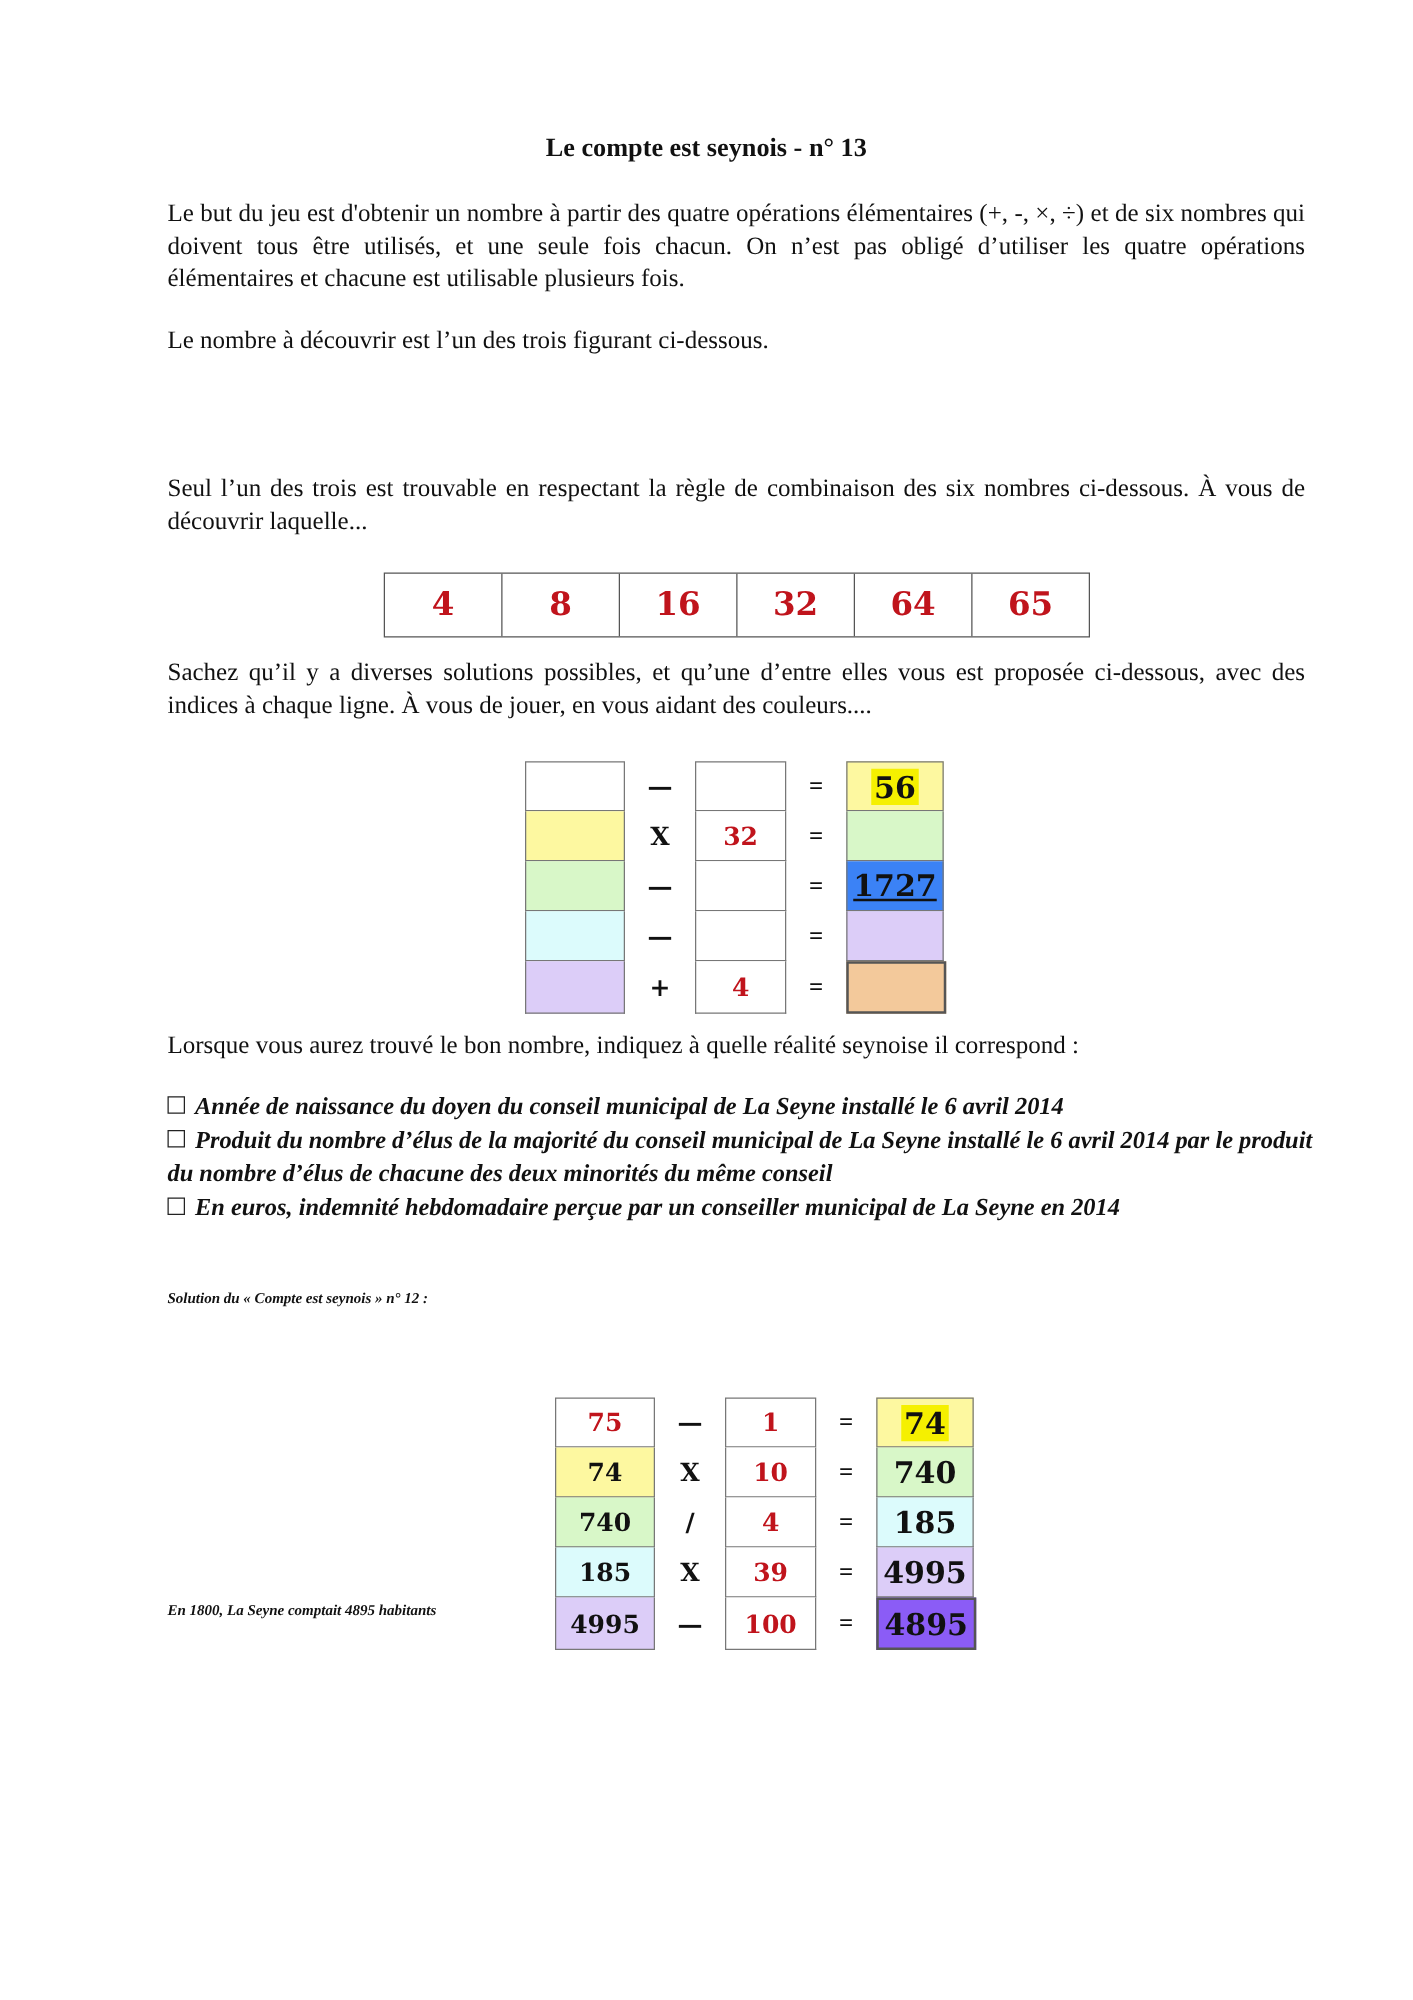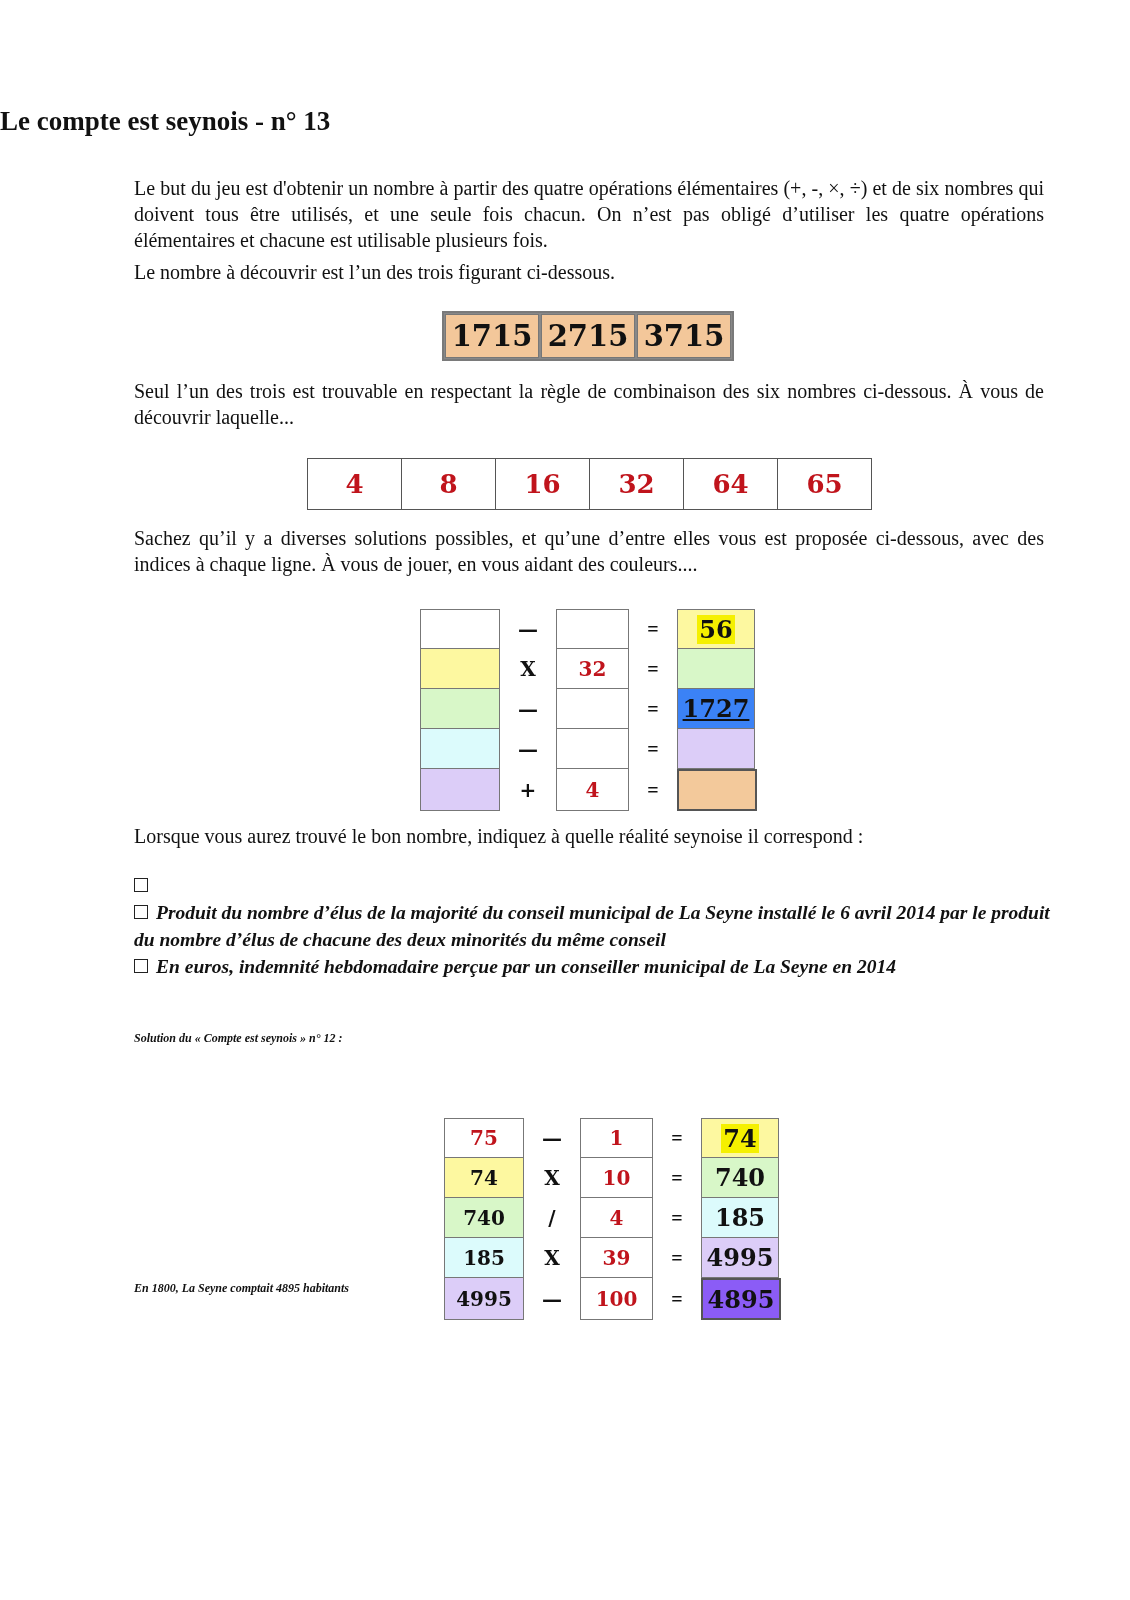--- a/index.html
+++ b/index.html
@@ -1,18 +1,18 @@
 <!DOCTYPE html>
 <html><head>
 <meta charset="utf-8">
 <style>
   html, body { margin: 0; padding: 0; background: #ffffff; }
   body { width: 1130px; height: 1600px; position: relative; font-family: "Liberation Serif", "DejaVu Serif", serif; color: #111; }
   .page { position: absolute; left: 0; top: 0; width: 1130px; height: 1600px; }
-  .title { position: absolute; top: 106px; left: 0; width: 1130px; text-align: left; font-weight: bold; font-size: 27px; }
+  .title { position: absolute; top: 106px; left: 0; width: 1130px; text-align: center; font-weight: bold; font-size: 21px; }
   .para { position: absolute; left: 134px; width: 910px; font-size: 20px; line-height: 26px; text-align: justify; }
   .targets { position: absolute; left: 442px; top: 311px; display: flex; border: 2px solid #7a7a7a; background: #888; }
   .targets .cell { width: 92px; height: 42px; background: #f3c79a; border: 1px solid #777; margin: 1px; display: flex; align-items: center; justify-content: center; font-weight: bold; font-size: 29px; font-family: "DejaVu Serif", serif; color: #111; }
   .numbers { position: absolute; left: 307px; top: 458px; display: flex; border: 1px solid #555; }
   .numbers .cell { width: 93px; height: 50px; border-right: 1px solid #555; display: flex; align-items: center; justify-content: center; font-weight: bold; font-size: 26px; color: #c0141c; font-family: "DejaVu Serif", serif; }
   .numbers .cell:last-child { border-right: none; }
   .grid { position: absolute; left: 420px; }
   .grid .row { display: flex; align-items: stretch; height: 40px; }
   .grid .a { width: 78px; border: 1px solid #777; border-top: none; display: flex; align-items: center; justify-content: center; font-weight: bold; font-size: 20px; font-family: "DejaVu Serif", serif; }
   .grid .row:first-child .a, .grid .row:first-child .b, .grid .row:first-child .c { border-top: 1px solid #777; }
@@ -29,29 +29,24 @@
   .sol-note { position: absolute; left: 134px; top: 1281px; font-style: italic; font-weight: bold; font-size: 12px; }
   .hl { background: #f5f000; padding: 0 2px; }
 </style>
 </head>
 <body>
 
 <div class="page">
 
   <div class="title">Le compte est seynois - n° 13</div>
 
-  <div class="para" style="top:158px;margin-top:17px;">Le but du jeu est d'obtenir un nombre à partir des quatre opérations élémentaires (+, -, ×, ÷) et de six nombres qui doivent tous être utilisés, et une seule fois chacun. On n’est pas obligé d’utiliser les quatre opérations élémentaires et chacune est utilisable plusieurs fois.</div>
+  <div class="para" style="top:158px;">Le but du jeu est d'obtenir un nombre à partir des quatre opérations élémentaires (+, -, ×, ÷) et de six nombres qui doivent tous être utilisés, et une seule fois chacun. On n’est pas obligé d’utiliser les quatre opérations élémentaires et chacune est utilisable plusieurs fois.</div>
 
   <div class="para" style="top:259px;">Le nombre à découvrir est l’un des trois figurant ci-dessous.</div>
 
-  <div class="targets">
-    <div class="cell">1715</div>
-    <div class="cell">2715</div>
-    <div class="cell">3715</div>
-  </div>
 
   <div class="para" style="top:378px;">Seul l’un des trois est trouvable en respectant la règle de combinaison des six nombres ci-dessous. À vous de découvrir laquelle...</div>
 
   <div class="numbers">
     <div class="cell">4</div>
     <div class="cell">8</div>
     <div class="cell">16</div>
     <div class="cell">32</div>
     <div class="cell">64</div>
     <div class="cell">65</div>
@@ -95,21 +90,21 @@
       <div class="op">+</div>
       <div class="b">4</div>
       <div class="eq">=</div>
       <div class="c" style="background:#f3c99b;"></div>
     </div>
   </div>
 
   <div class="para" style="top:823px;">Lorsque vous aurez trouvé le bon nombre, indiquez à quelle réalité seynoise il correspond :</div>
 
   <div class="choices">
-    <div class="item"><span class="box"></span></div>
+    <div class="item"><span class="box"></span><span>Année de naissance du doyen du conseil municipal de La Seyne installé le 6 avril 2014</span></div>
     <div class="item"><span class="box"></span><span>Produit du nombre d’élus de la majorité du conseil municipal de La Seyne installé le 6 avril 2014 par le produit du nombre d’élus de chacune des deux minorités du même conseil</span></div>
     <div class="item"><span class="box"></span><span>En euros, indemnité hebdomadaire perçue par un conseiller municipal de La Seyne en 2014</span></div>
   </div>
 
   <div class="sol-title">Solution du « Compte est seynois » n° 12 :</div>
 
   <div class="grid" style="top:1118px;margin-left:24px;">
     <div class="row">
       <div class="a" style="background:#ffffff;color:#c0141c;">75</div>
       <div class="op">—</div>

